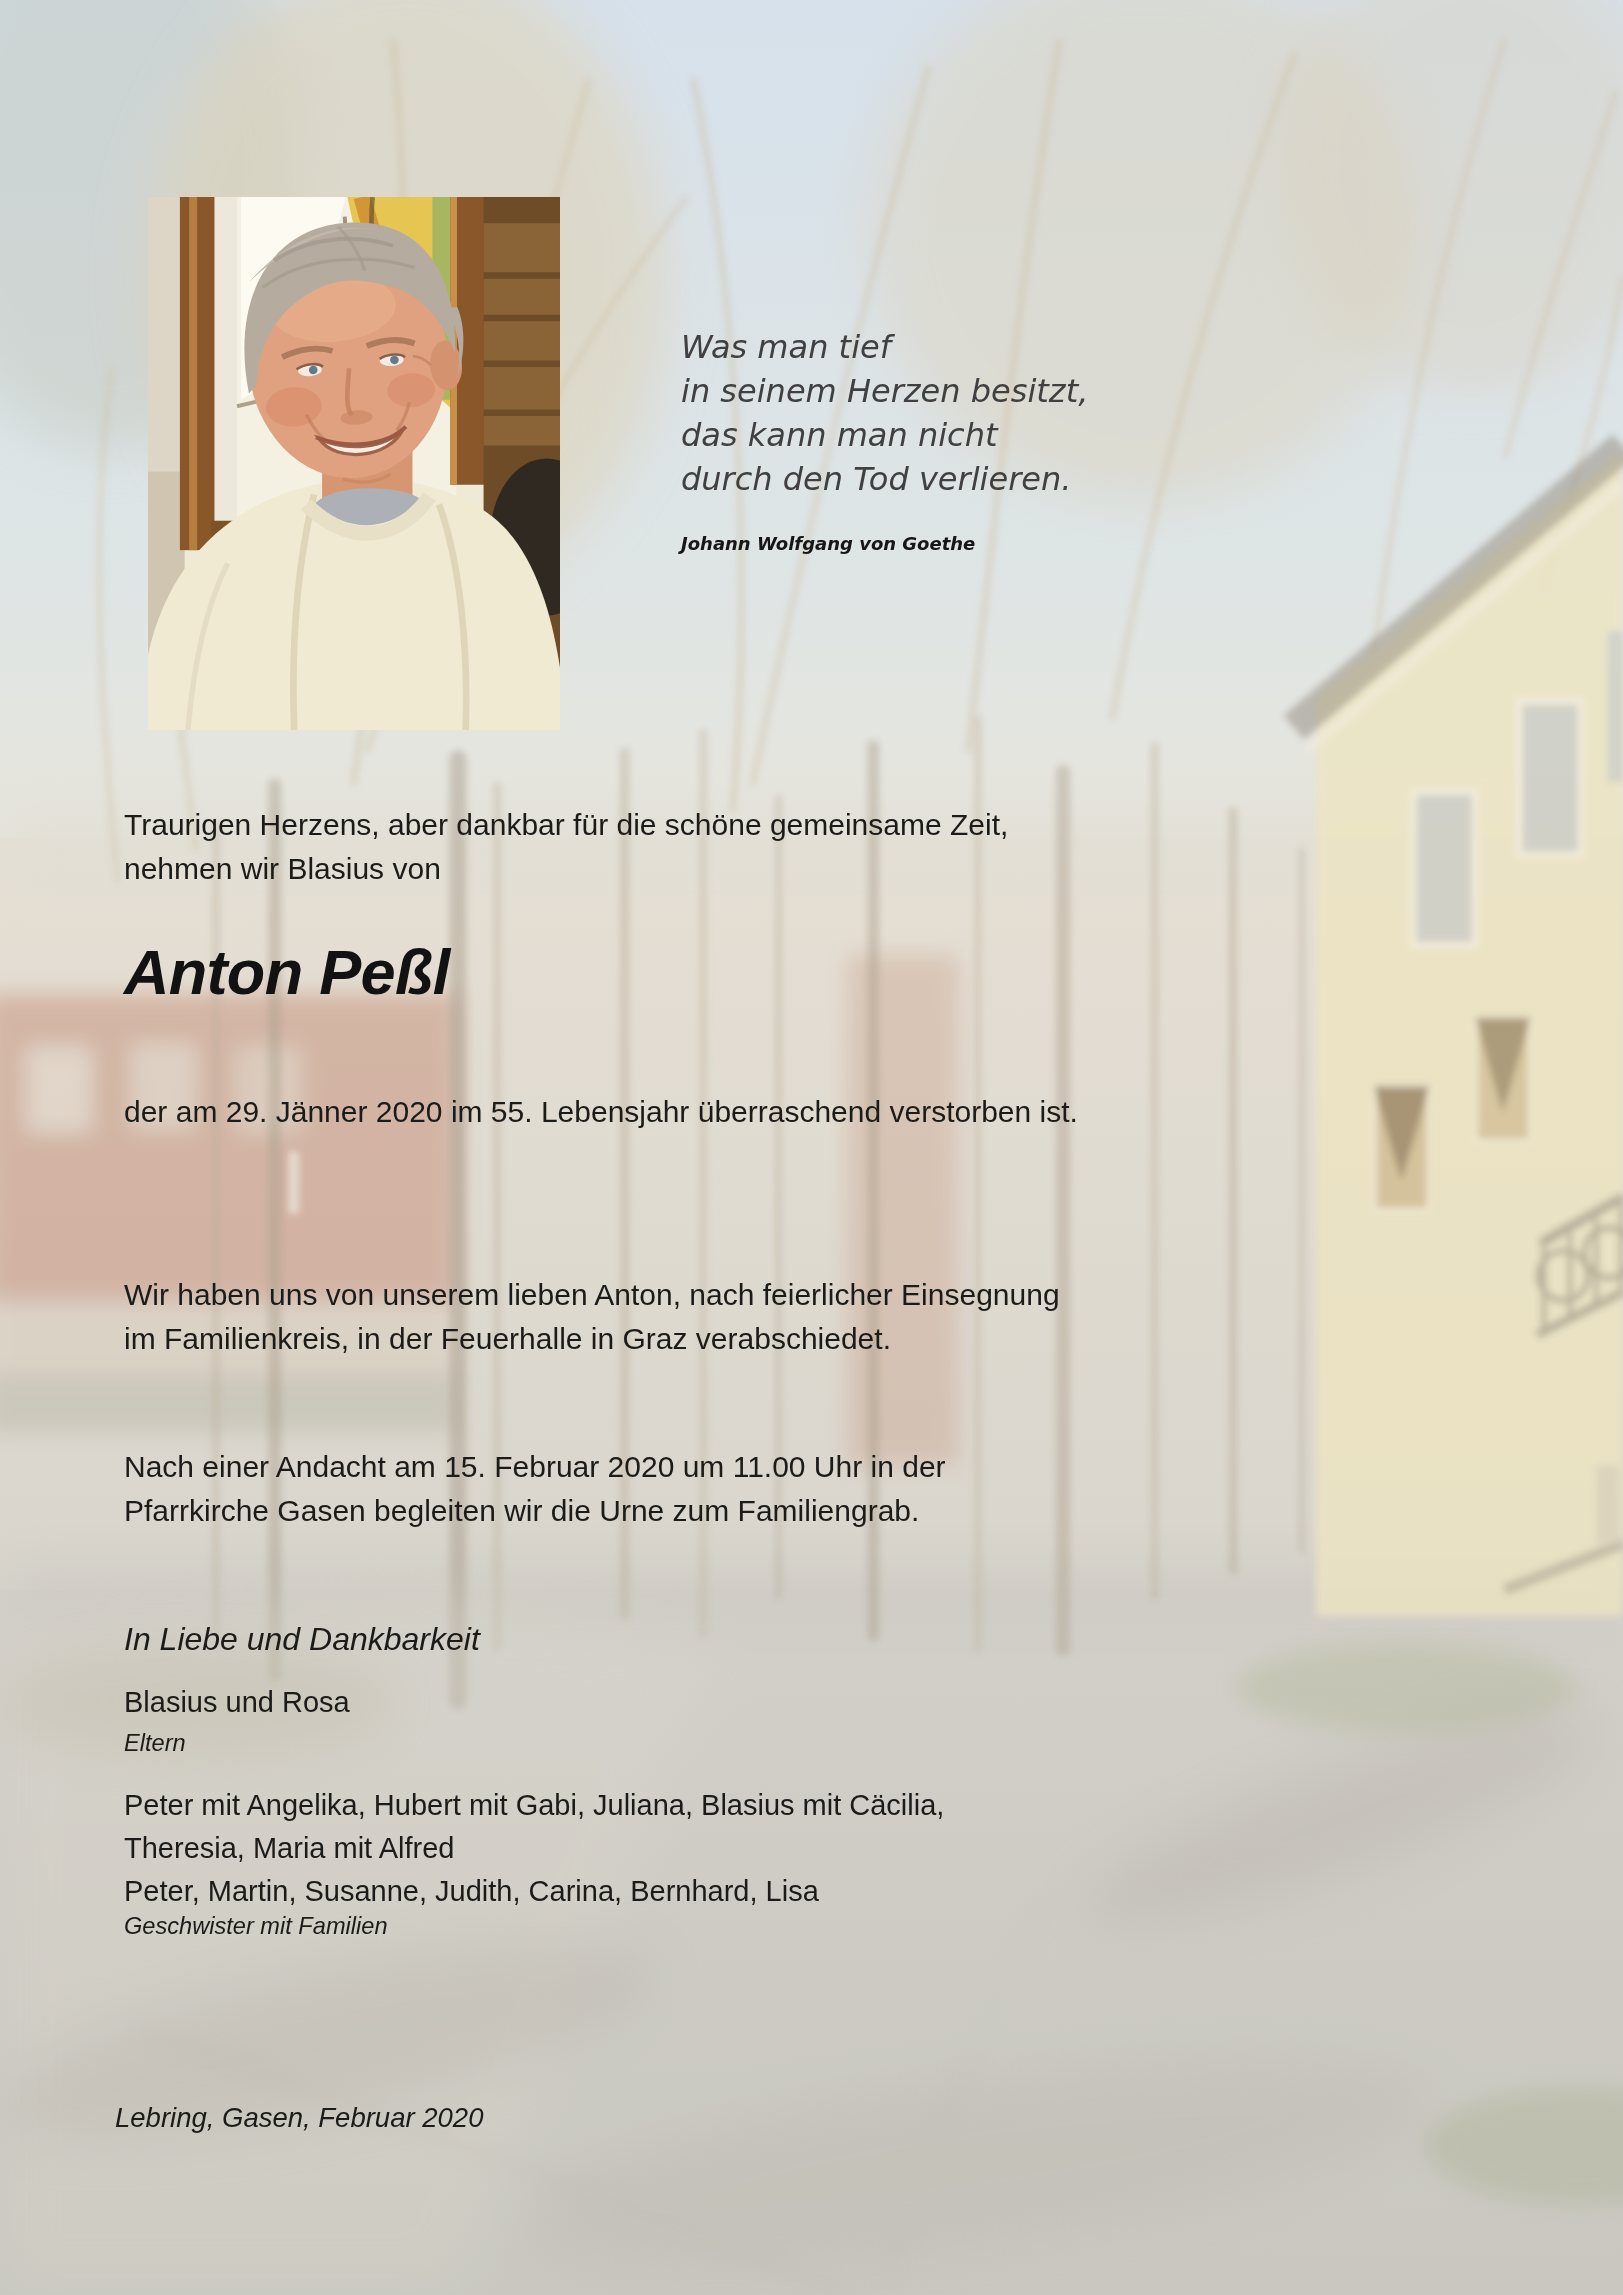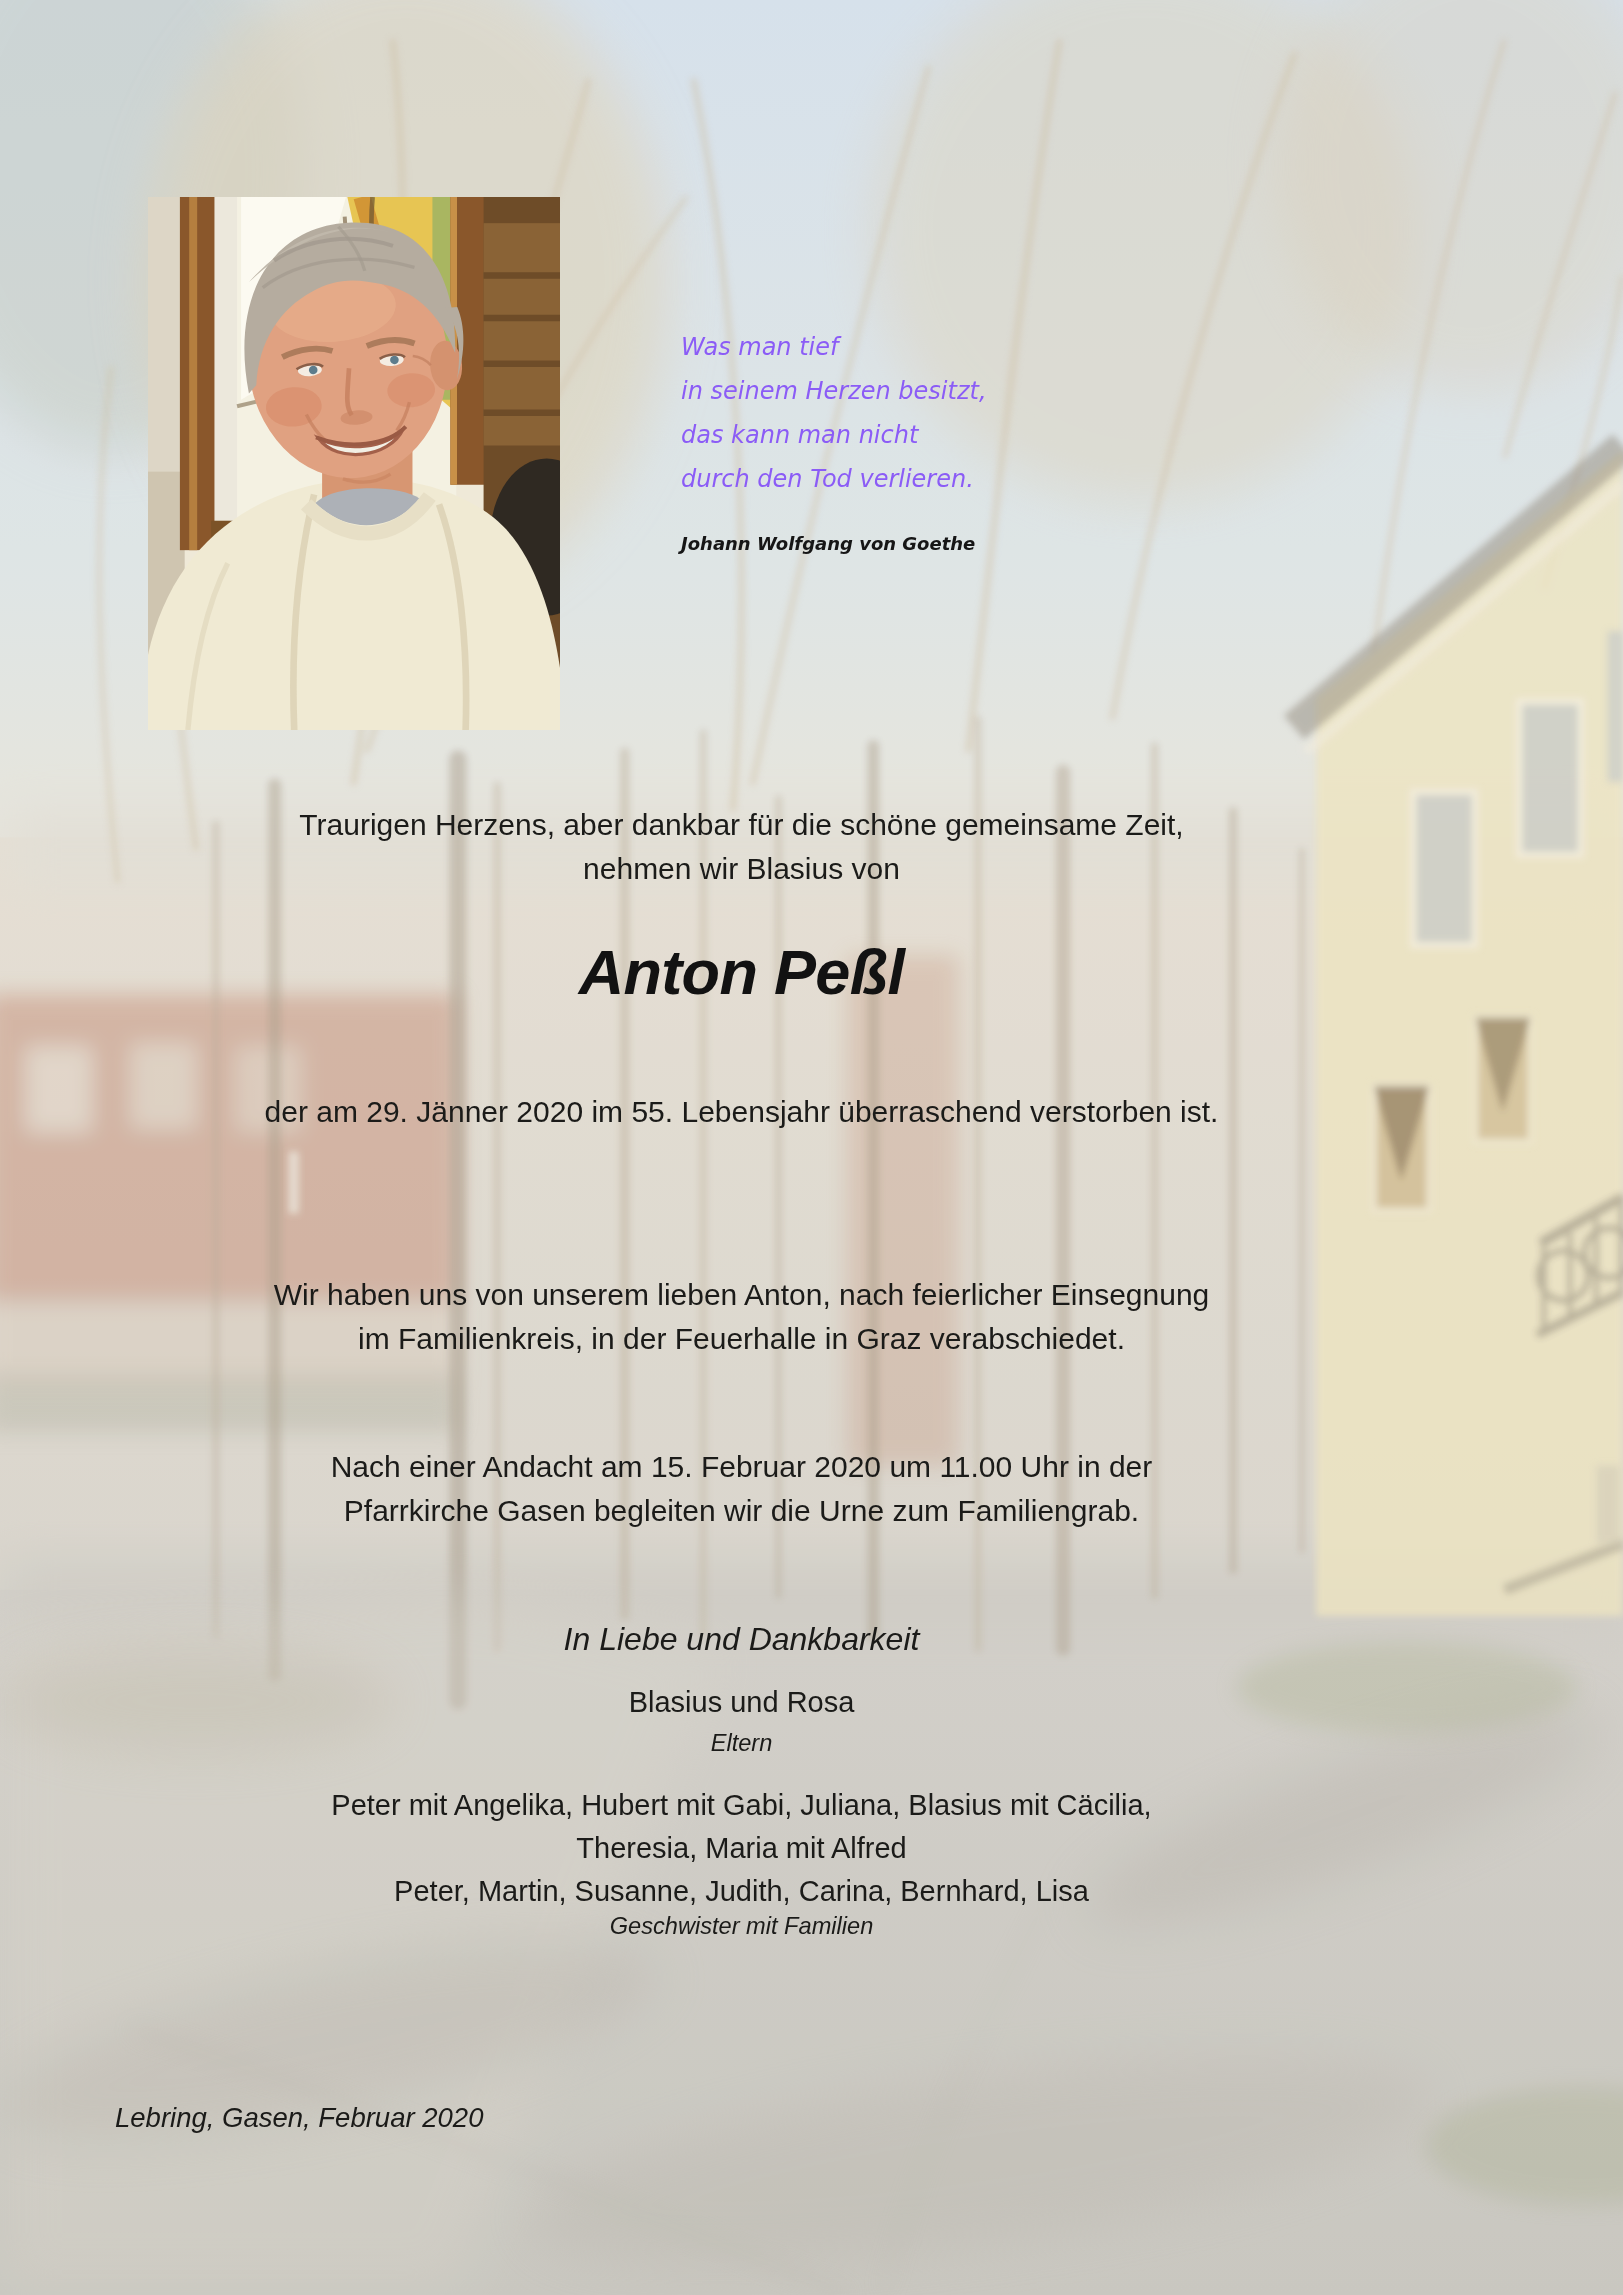--- a/index.html
+++ b/index.html
@@ -9,28 +9,28 @@
     font-family:"Liberation Sans",sans-serif;
   }
   .bg{position:absolute;inset:0;}
   .bg svg{display:block;width:100%;height:100%;}
   .portrait{position:absolute;left:148px;top:197px;width:412px;height:533px;overflow:hidden;}
   .portrait svg{display:block;width:100%;height:100%;}
 
   .quote{
     position:absolute;left:681px;top:325px;width:589px;
     font-family:"DejaVu Sans",sans-serif;font-style:italic;
-    font-size:24px;line-height:44px;color:#8b5cf6;
+    font-size:32px;line-height:44px;color:#404040;
   }
   .quote-attr{
     position:absolute;left:681px;top:529px;width:589px;
     font-family:"DejaVu Sans",sans-serif;font-style:italic;font-weight:600;
     font-size:18px;line-height:30px;color:#161616;
   }
-  .block{position:absolute;left:100px;width:1283px;text-align:center;color:#1b1b19;}
+  .block{position:absolute;left:124px;width:1283px;color:#1b1b19;}
   .t46{font-size:30px;line-height:44px;}
   .t44{font-size:29px;line-height:43px;}
   .name{
     font-size:63px;line-height:72px;font-weight:700;font-style:italic;
     letter-spacing:-0.7px;color:#121212;
   }
   .rel{font-size:23.6px;line-height:31px;font-style:italic;}
   .grat{font-size:32px;line-height:38px;font-style:italic;}
   .place{
     position:absolute;left:115px;top:2100px;width:916px;text-align:left;

